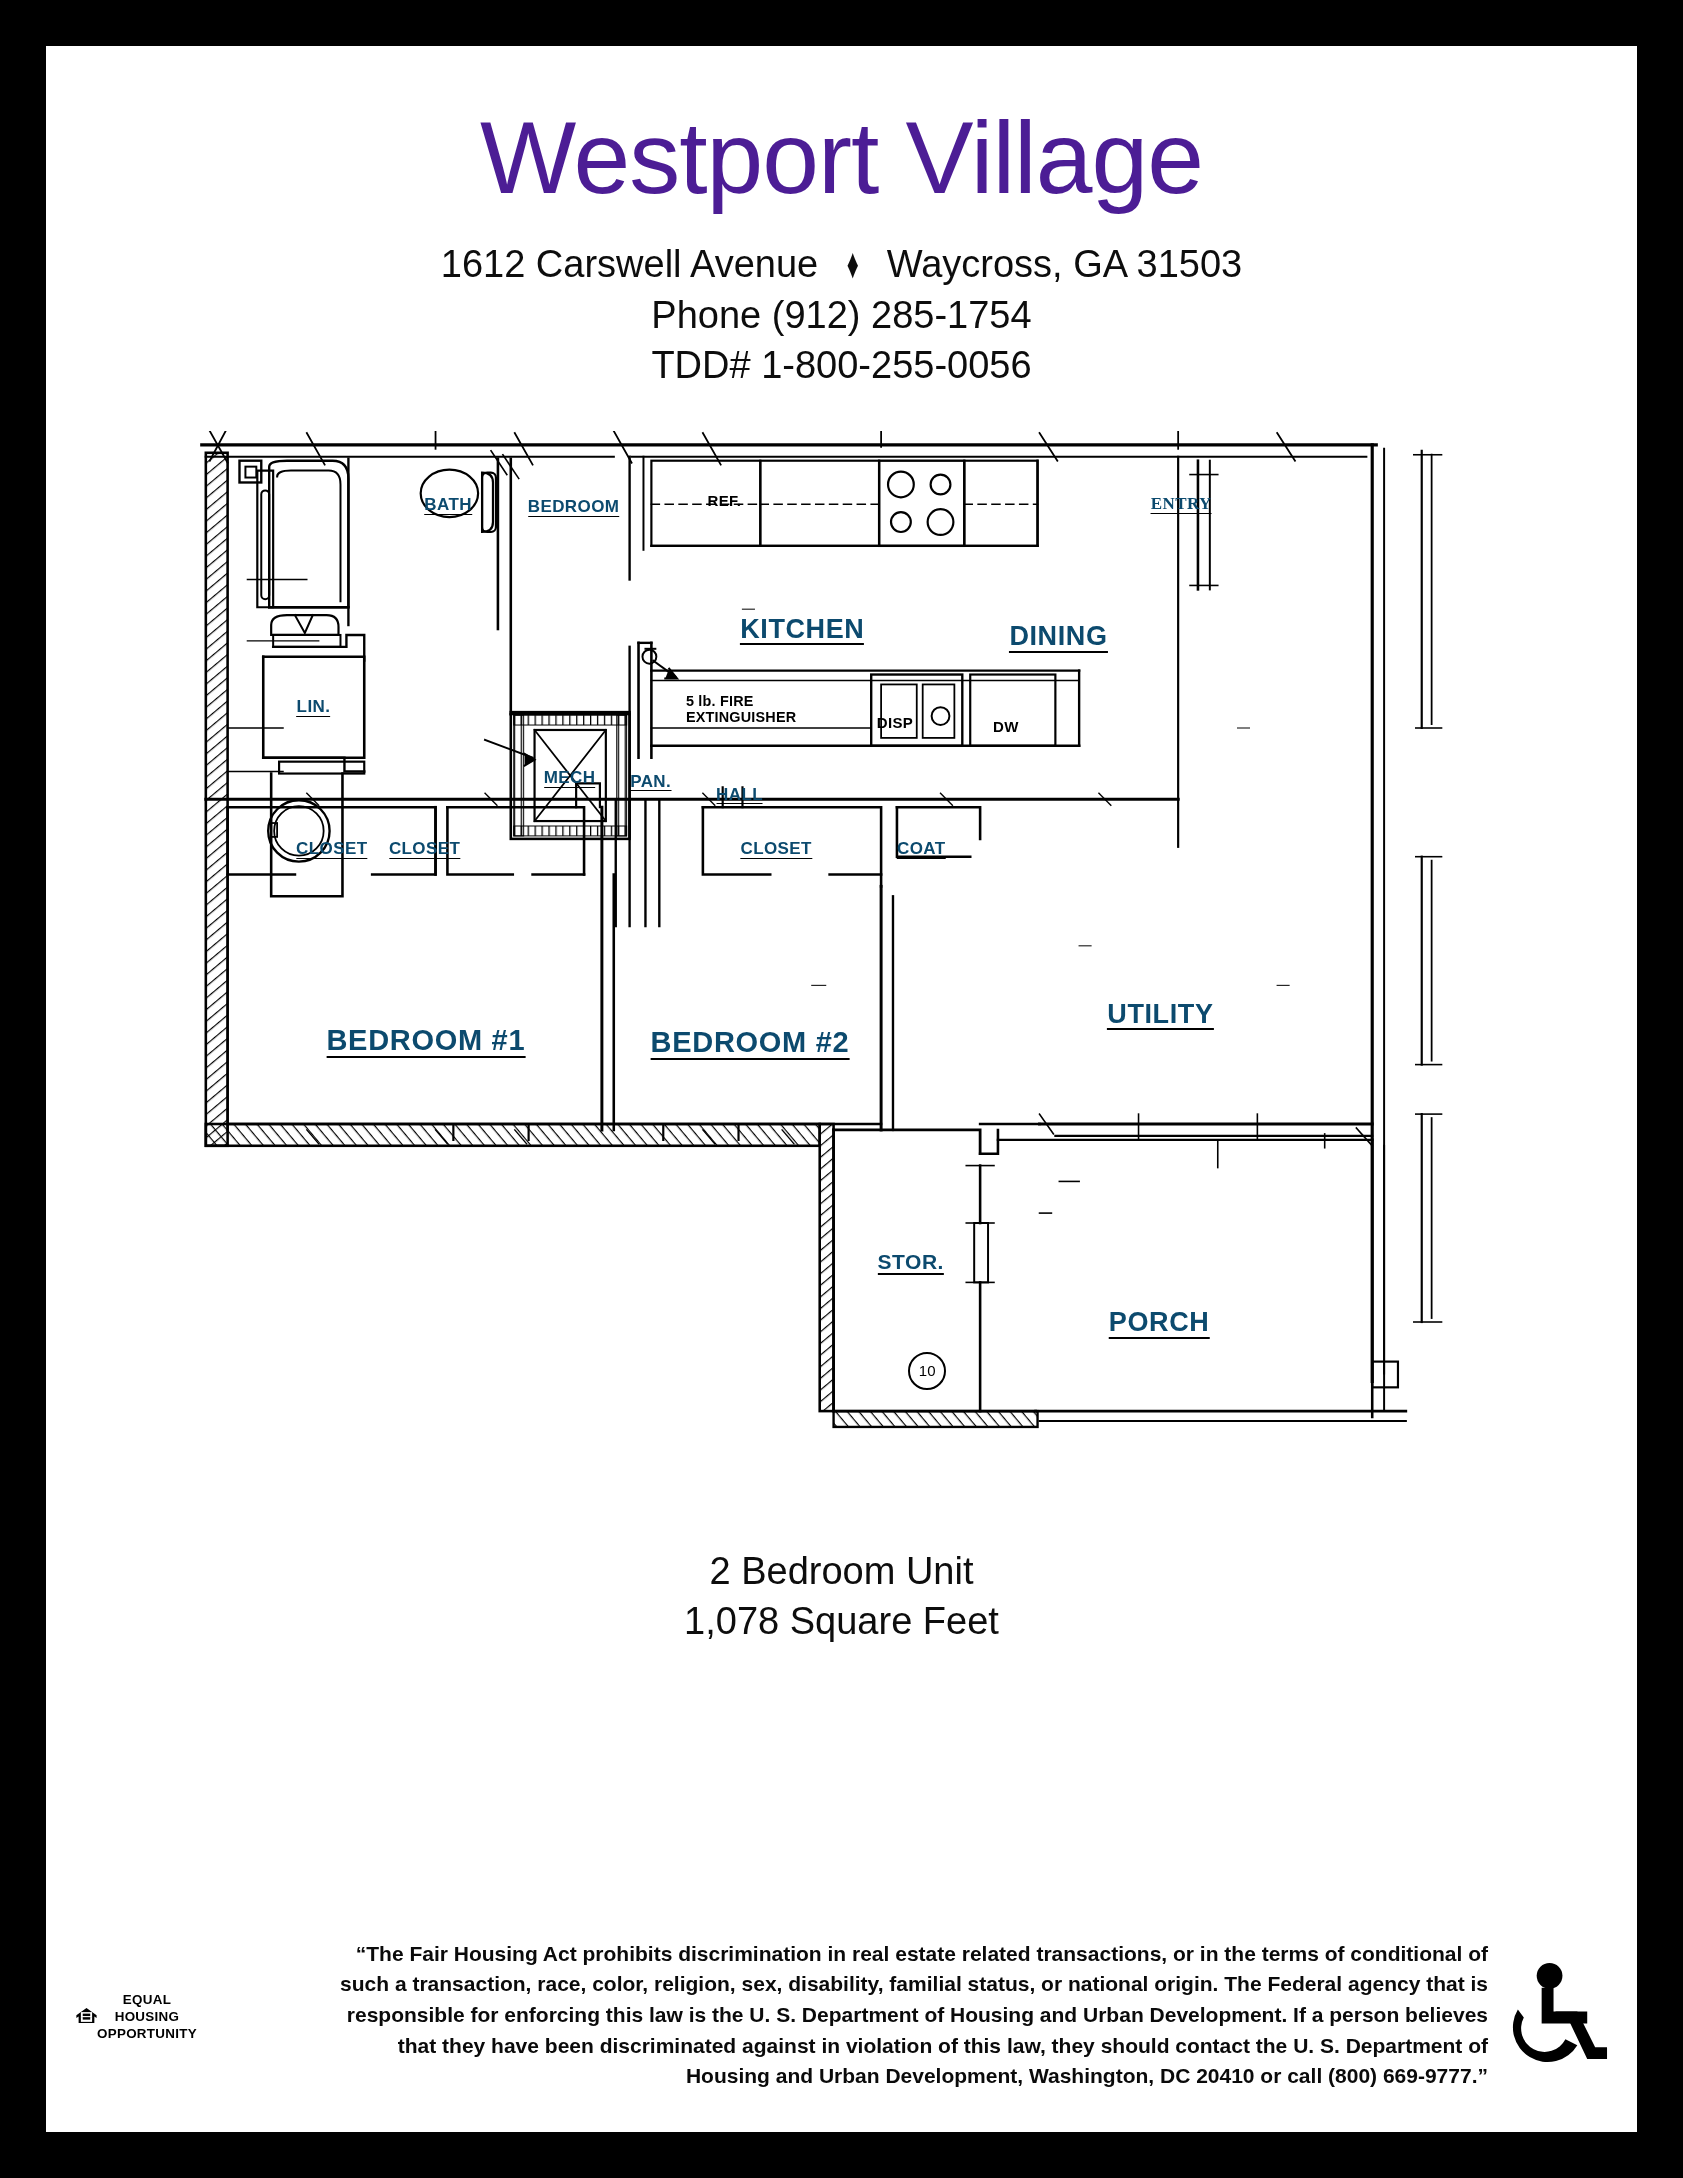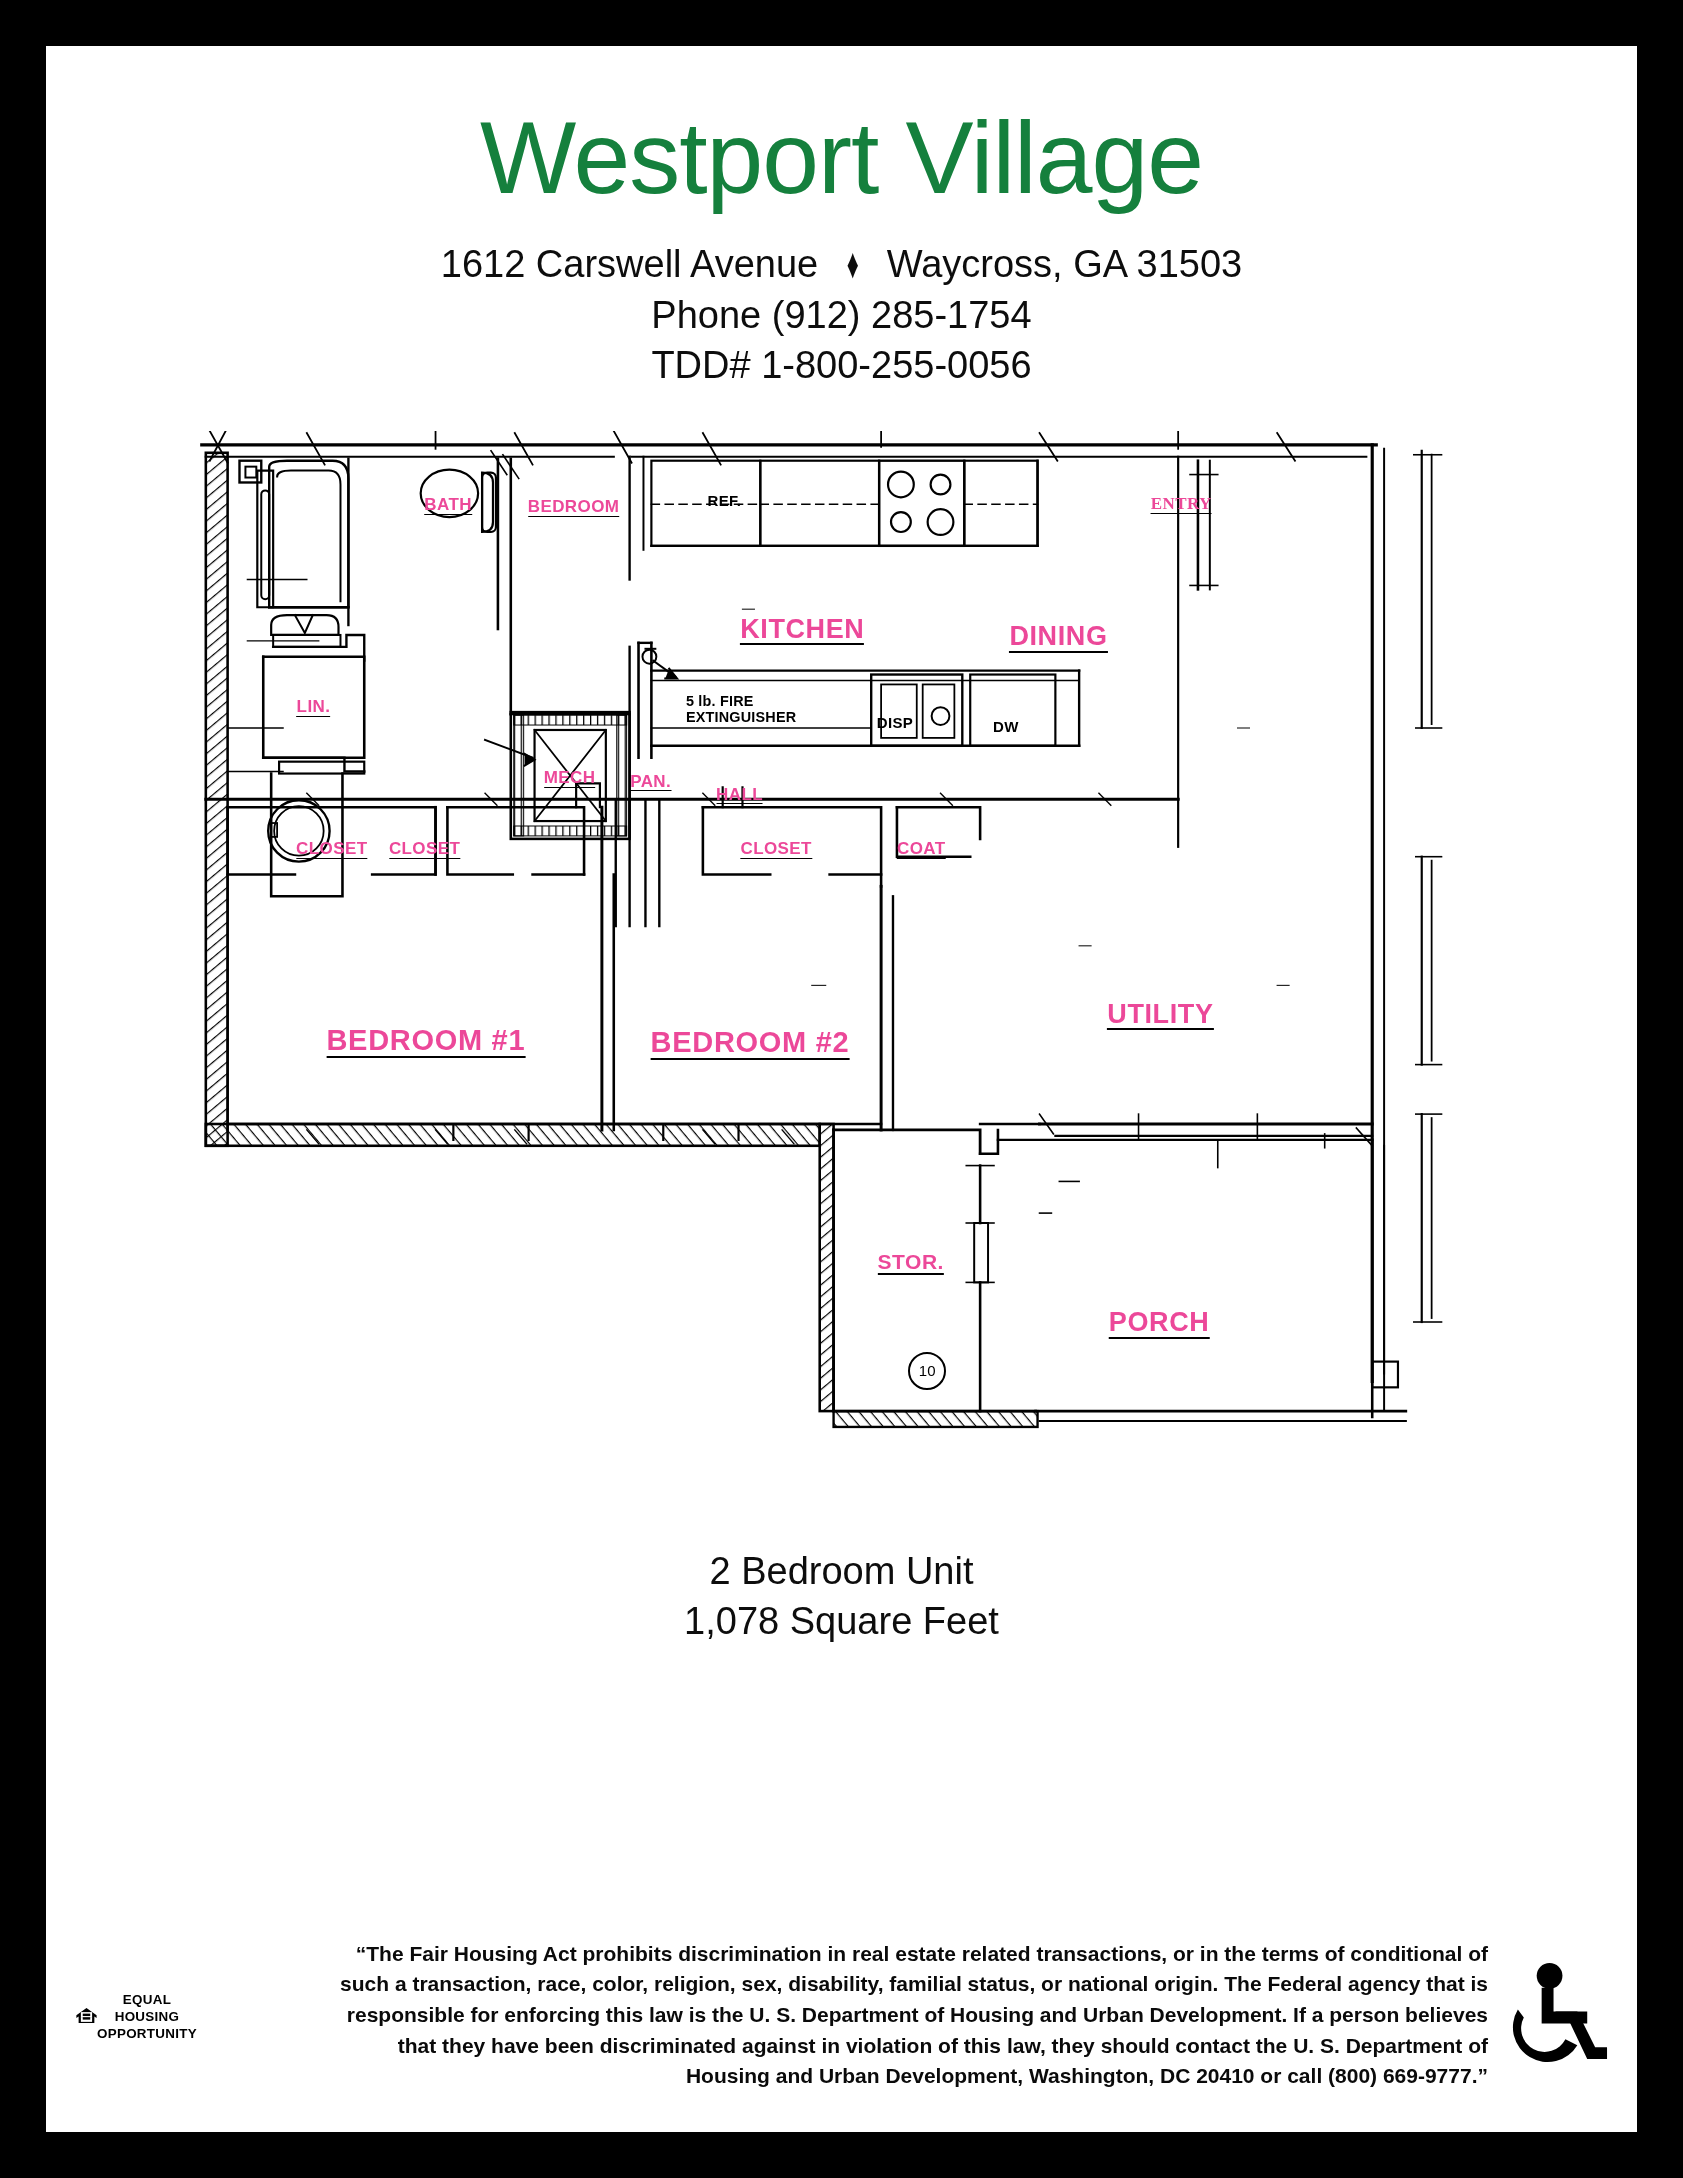--- a/index.html
+++ b/index.html
@@ -20,21 +20,21 @@
     background:#fff;
   }
   
   .title{
     text-align:center;
     font-size:102px;
     font-weight:400;
     letter-spacing:-1px;
     line-height:1;
     margin-top:61px;
-    color:#15803d;
+    color:#4c1d95;
   }
   .addr-line{
     text-align:center;
     font-size:38px;
     line-height:1.33;
     color:#0d0d0d;
     font-weight:400;
   }
   .addr-line.first{margin-top:30px;}
   .diamond{
@@ -48,21 +48,21 @@
     position:relative;
     width:1307px;
     height:1089px;
     margin:40px auto 0 auto;
   }
   .plan-wrap svg{display:block;width:100%;height:100%;}
   .rm-label{
     position:absolute;
     font-family:"Liberation Sans", sans-serif;
     font-weight:700;
-    color:#ec4899;
+    color:#0c4a6e;
     white-space:nowrap;
     border-bottom:2px solid #000;
     line-height:1.05;
     transform:translate(-50%,0);
   }
   .rm-label.sm{font-size:17px;border-bottom-width:1.5px;letter-spacing:0.4px;}
   .rm-label.md{font-size:21px;letter-spacing:0.5px;}
   .rm-label.lg{font-size:27px;letter-spacing:0.6px;}
   .rm-label.xl{font-size:29px;letter-spacing:0.7px;}
   .note-txt{

